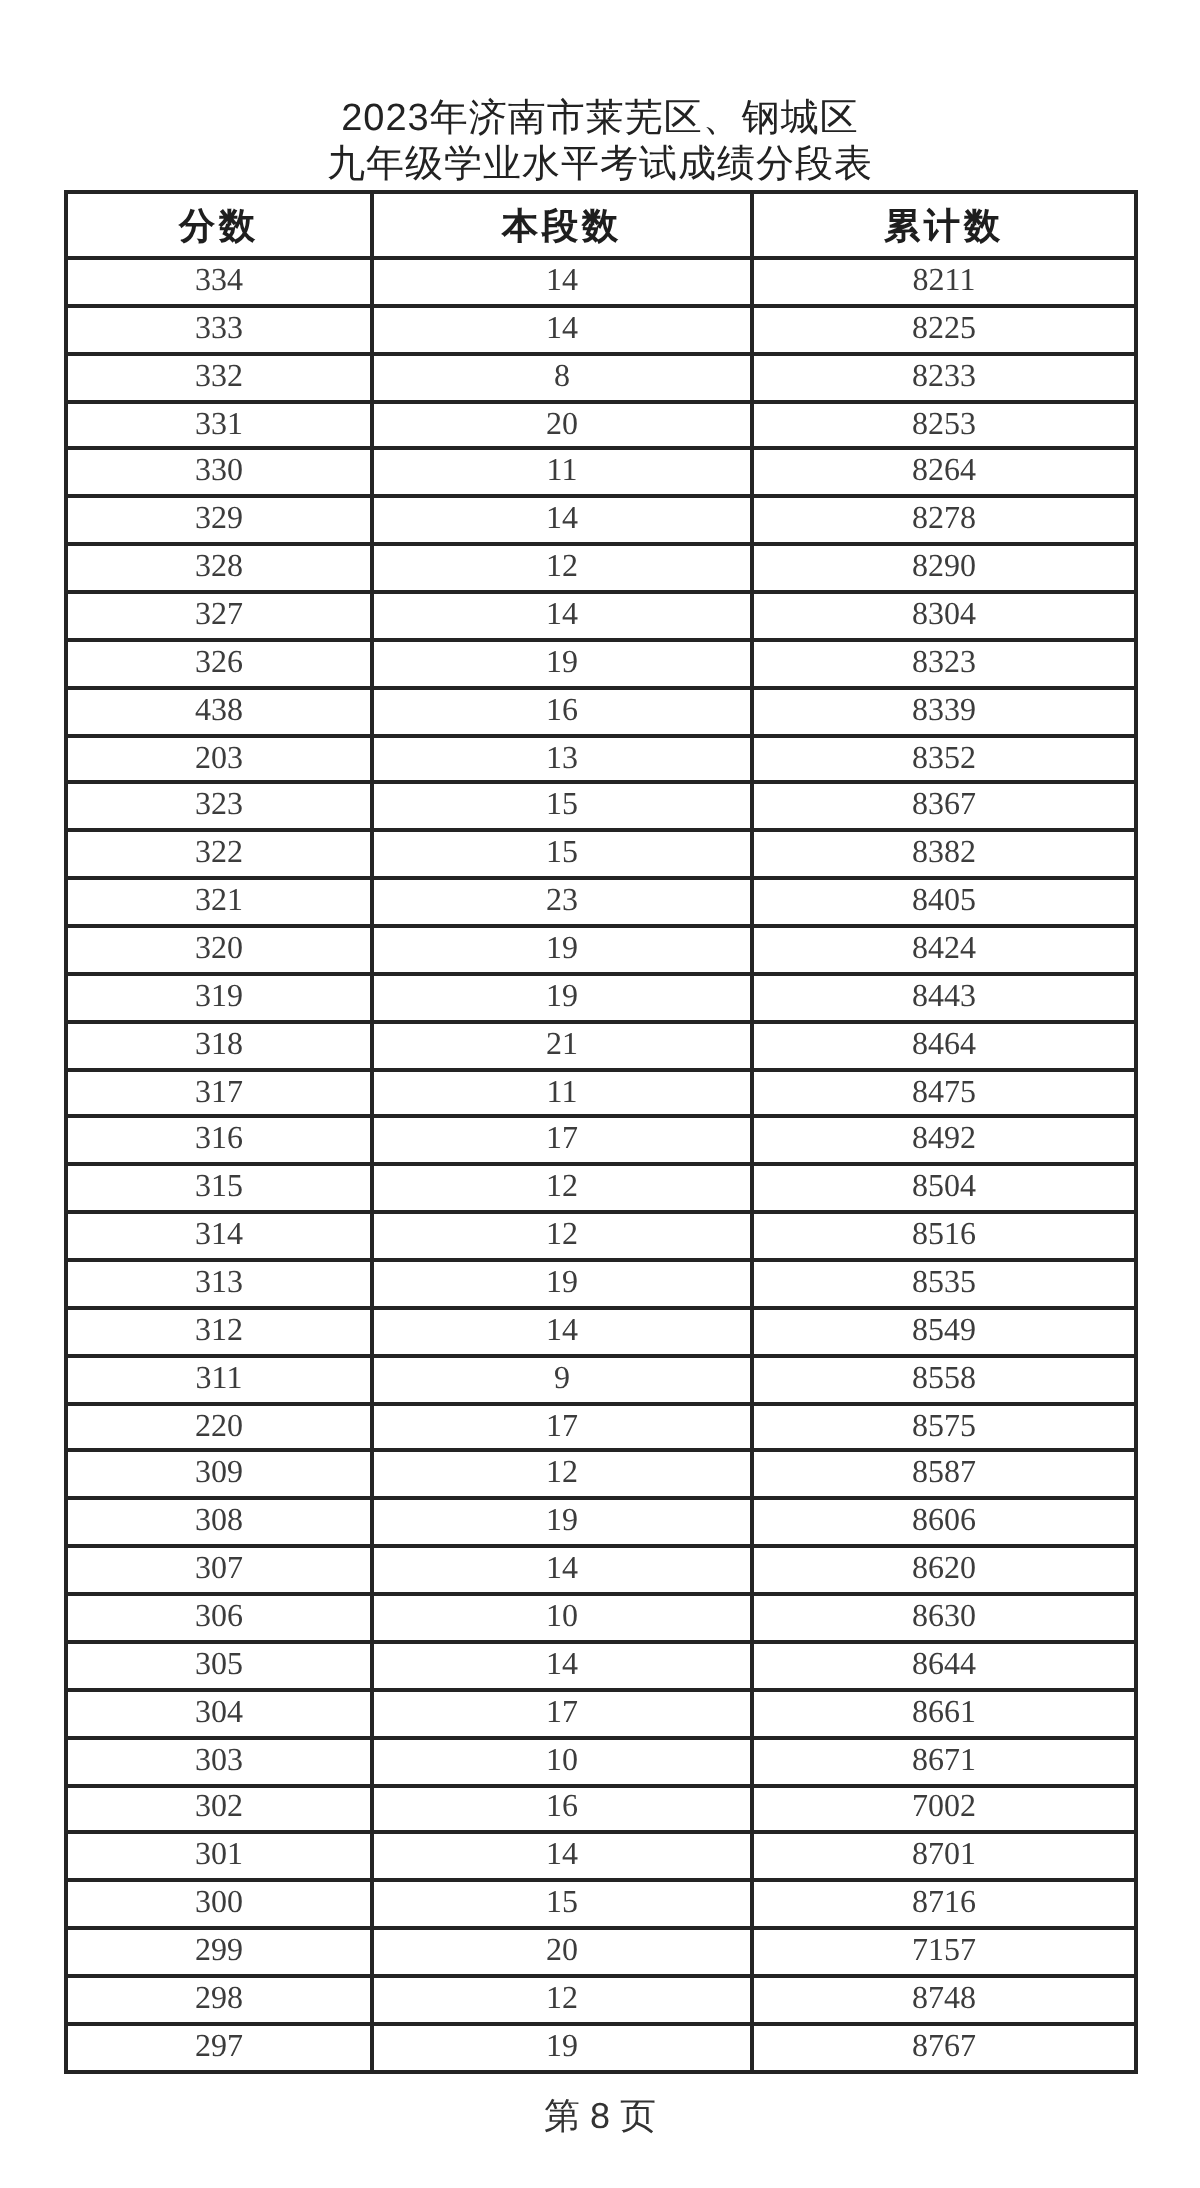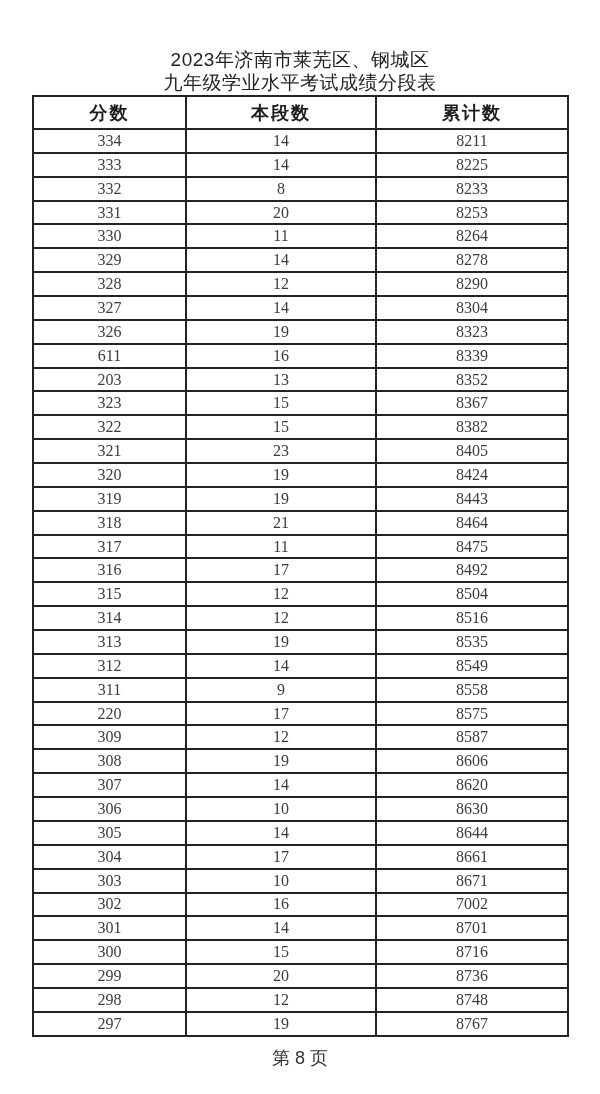--- a/index.html
+++ b/index.html
@@ -139,21 +139,21 @@
           <td>327</td>
           <td>14</td>
           <td>8304</td>
         </tr>
         <tr>
           <td>326</td>
           <td>19</td>
           <td>8323</td>
         </tr>
         <tr>
-          <td>611</td>
+          <td>438</td>
           <td>16</td>
           <td>8339</td>
         </tr>
         <tr>
           <td>203</td>
           <td>13</td>
           <td>8352</td>
         </tr>
         <tr>
           <td>323</td>
@@ -271,21 +271,21 @@
           <td>8701</td>
         </tr>
         <tr>
           <td>300</td>
           <td>15</td>
           <td>8716</td>
         </tr>
         <tr>
           <td>299</td>
           <td>20</td>
-          <td>8736</td>
+          <td>7157</td>
         </tr>
         <tr>
           <td>298</td>
           <td>12</td>
           <td>8748</td>
         </tr>
         <tr>
           <td>297</td>
           <td>19</td>
           <td>8767</td>

